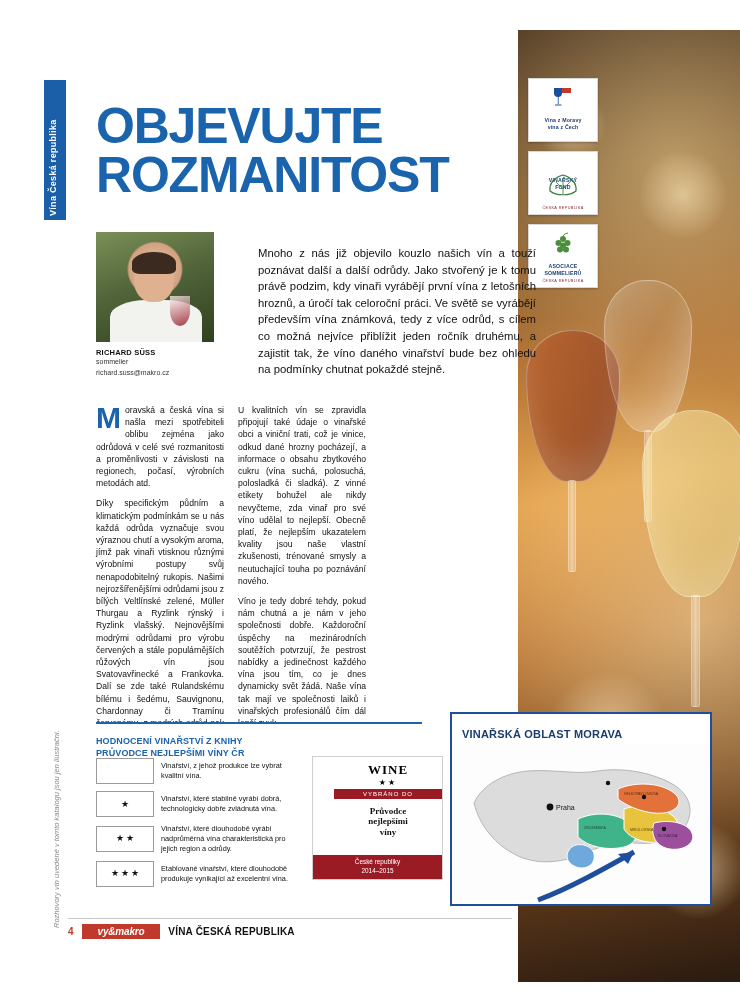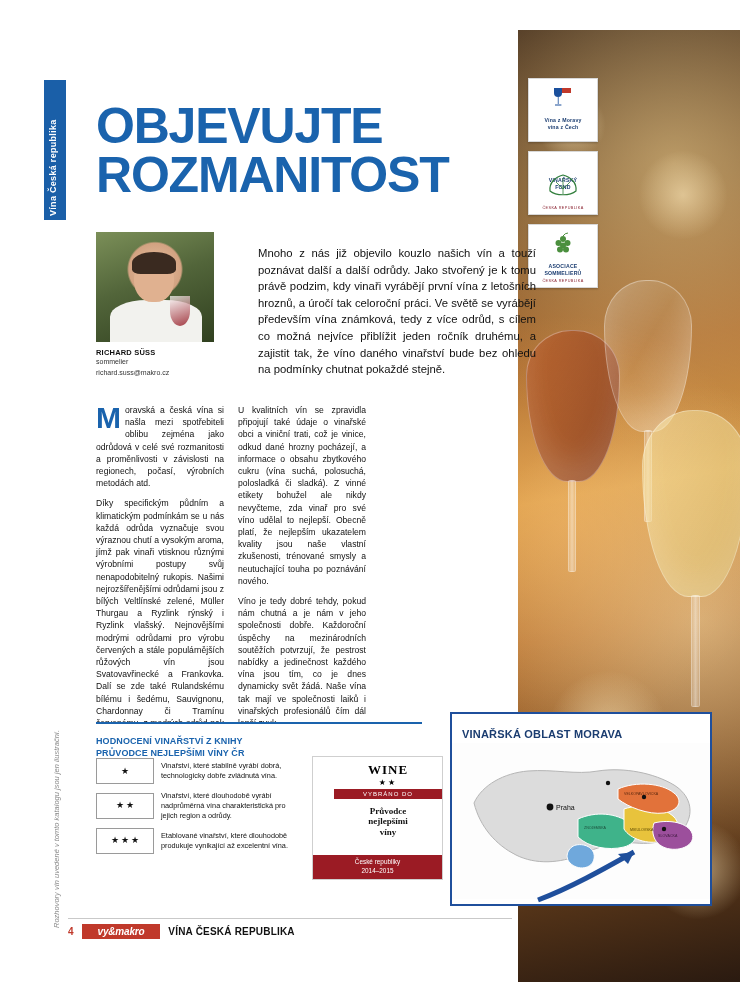--- a/index.html
+++ b/index.html
@@ -526,20 +526,24 @@
   <div class="col c2">
     <p>U kvalitních vín se zpravidla připojují také údaje o vinařské obci a viniční trati, což je vinice, odkud dané hrozny pocházejí, a informace o obsahu zbytkového cukru (vína suchá, polosuchá, polosladká či sladká). Z vinné etikety bohužel ale nikdy nevyčteme, zda vinař pro své víno udělal to nejlepší. Obecně platí, že nejlepším ukazatelem kvality jsou naše vlastní zkušenosti, trénované smysly a neutuchající touha po poznávání nového.</p>
     <p>Víno je tedy dobré tehdy, pokud nám chutná a je nám v jeho společnosti dobře. Každoroční úspěchy na mezinárodních soutěžích potvrzují, že pestrost nabídky a jedinečnost každého vína jsou tím, co je dnes dynamicky svět žádá. Naše vína tak mají ve společnosti laiků i vinařských profesionálů čím dál lepší zvuk.</p>
   </div>
 
   <div class="rating-box">
     <div class="rating-title" style="white-space:pre-line">HODNOCENÍ VINAŘSTVÍ Z KNIHY
 PRŮVODCE NEJLEPŠÍMI VÍNY ČR</div>
 
     <div class="rating-rows">
+      <div class="rating-row">
+        <div class="star-cell"></div>
+        <div class="rating-text">Vinařství, z jehož produkce lze vybrat kvalitní vína.</div>
+      </div>
       <div class="rating-row">
         <div class="star-cell">
           <span class="star">★</span>
         </div>
         <div class="rating-text">Vinařství, které stabilně vyrábí dobrá, technologicky dobře zvládnutá vína.</div>
       </div>
       <div class="rating-row">
         <div class="star-cell">
           <span class="star">★</span>
           <span class="star">★</span>

